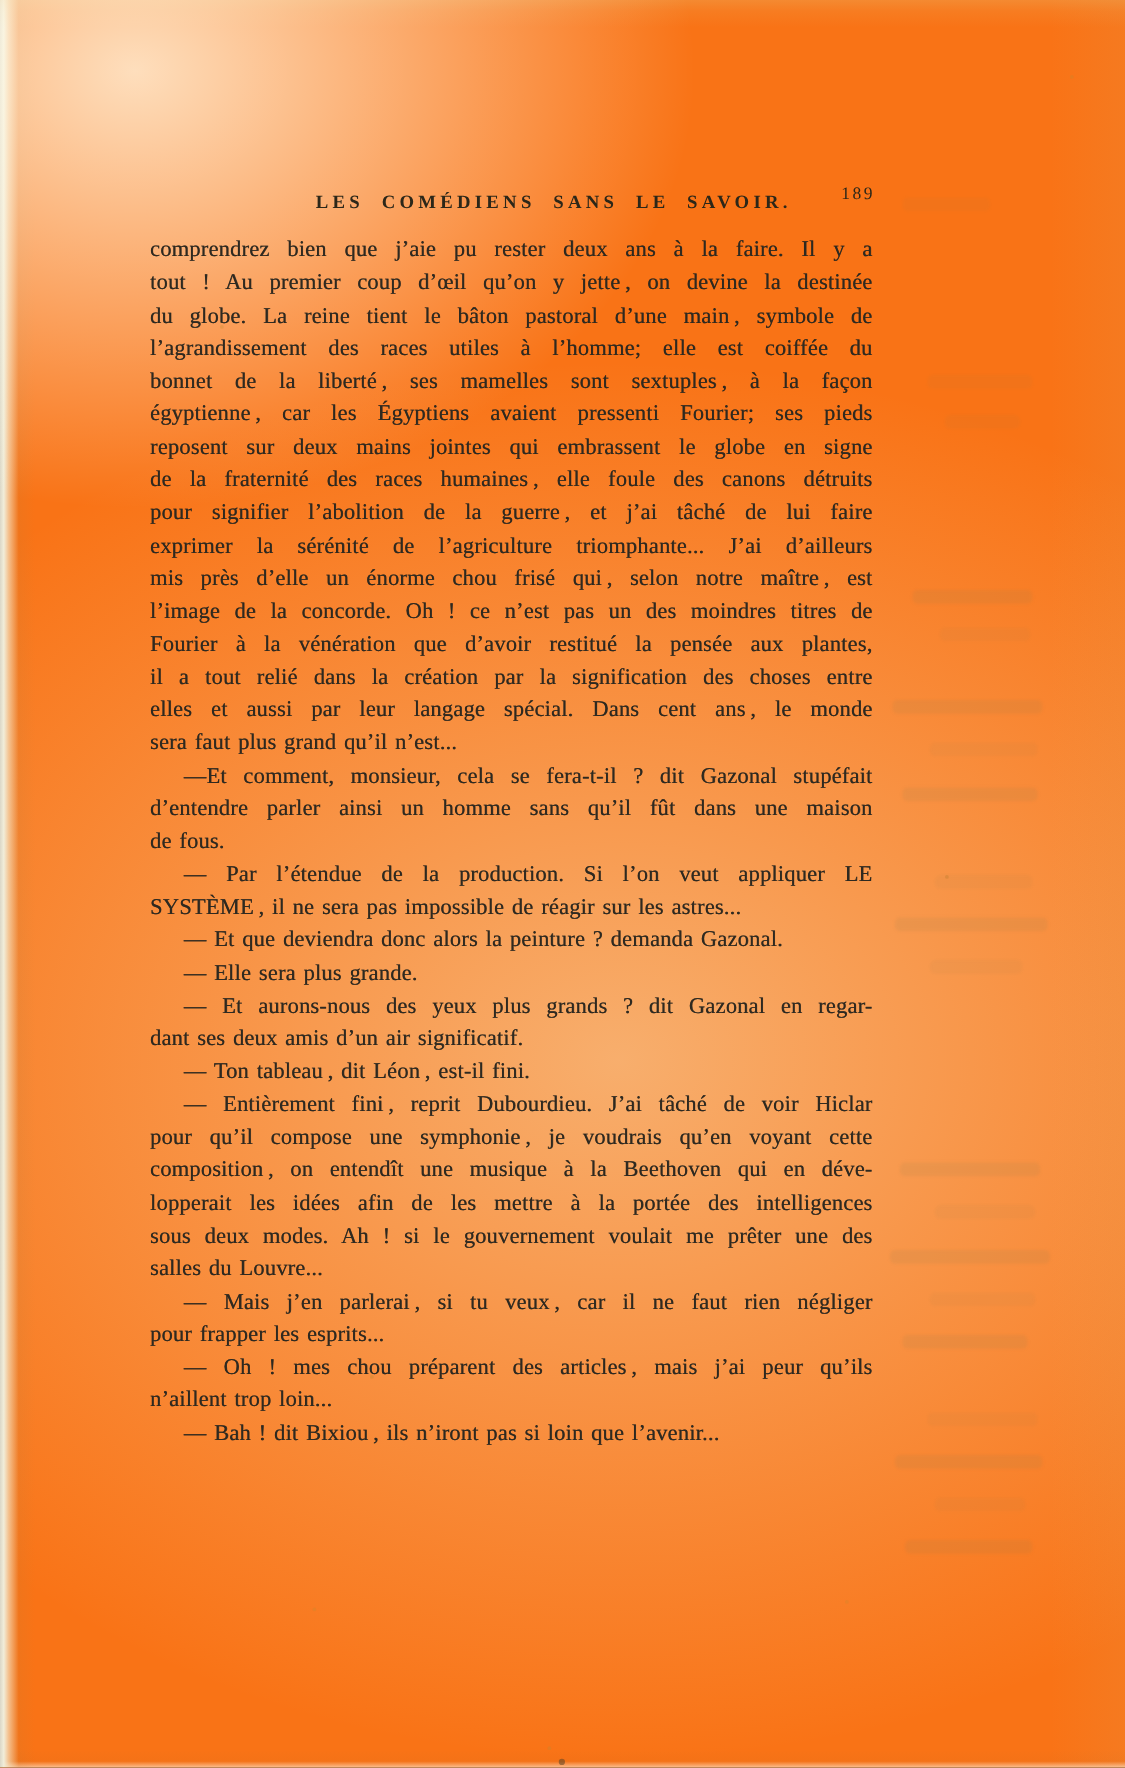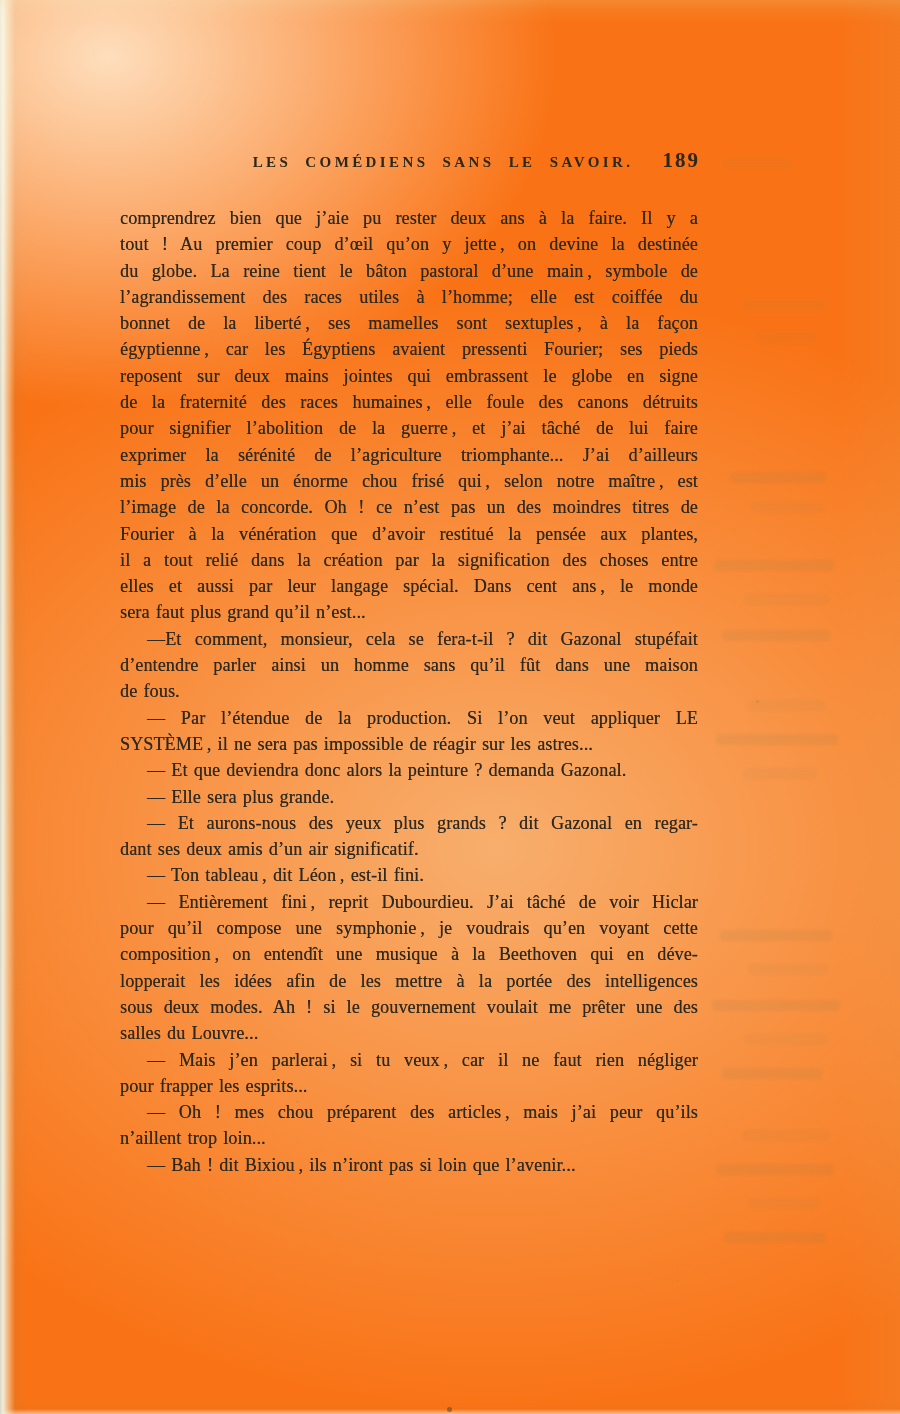--- a/index.html
+++ b/index.html
@@ -21,23 +21,23 @@
   }
   .content { position:absolute; left:120px; top:152px; width:578px; }
   .header { position:relative; height:34px; }
   .running-title {
     position:absolute; left:50%; top:2px; transform:translateX(-50%) translateX(34px);
     font-weight:bold; font-size:15px; letter-spacing:3.4px; word-spacing:7px;
     white-space:nowrap; color:#2c2719;
   }
   .page-number {
     position:absolute; right:-2px; top:-4px;
-    font-size:21px; font-weight:bold; letter-spacing:2px; color:#2c2719;
+    font-size:14px; font-weight:normal; letter-spacing:2px; color:#2c2719;
   }
-  .body-text { font-size:18px; line-height:26.3px;margin-top:19px; }
+  .body-text { font-size:18px; line-height:26.3px; }
   .para { margin:0; }
   .line {
     text-align:justify; text-align-last:justify;
     letter-spacing:0.15px; word-spacing:1.5px;
     text-shadow:0.25px 0 0 rgba(46,41,32,0.75);
     white-space:normal;
   }
   .line.last { text-align-last:left; }
   .line.ind  { padding-left:27px; }
   .ghost {

